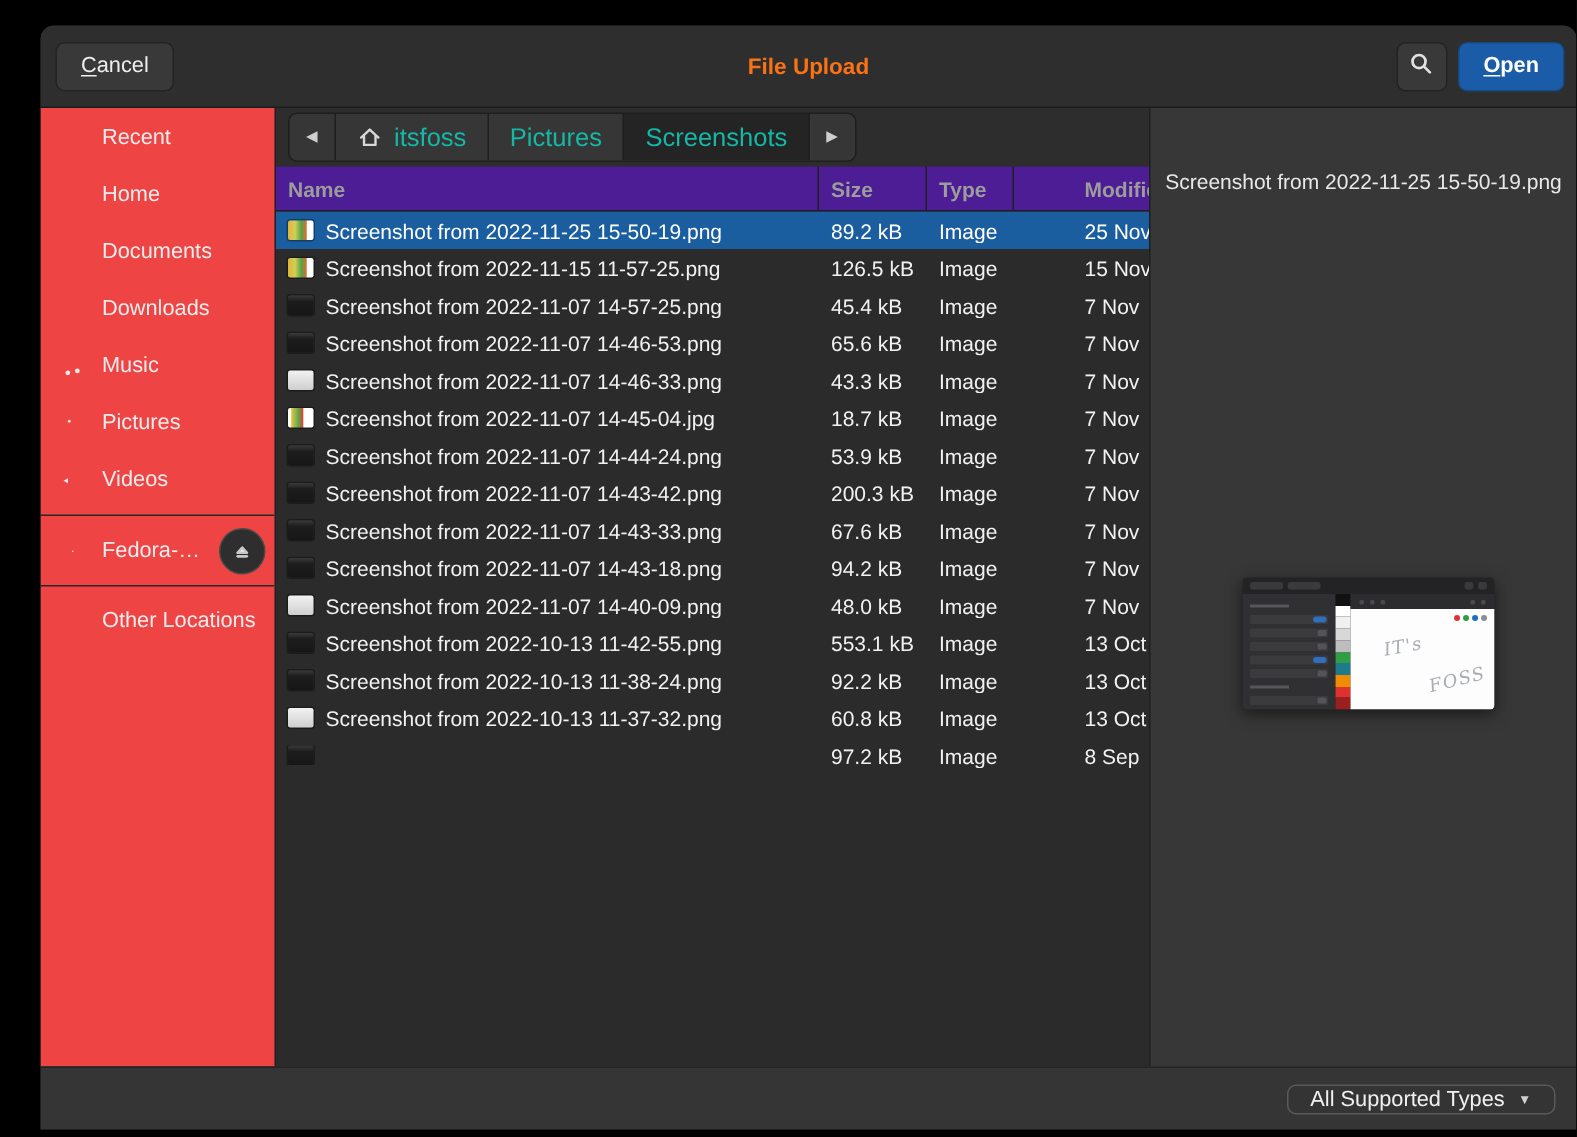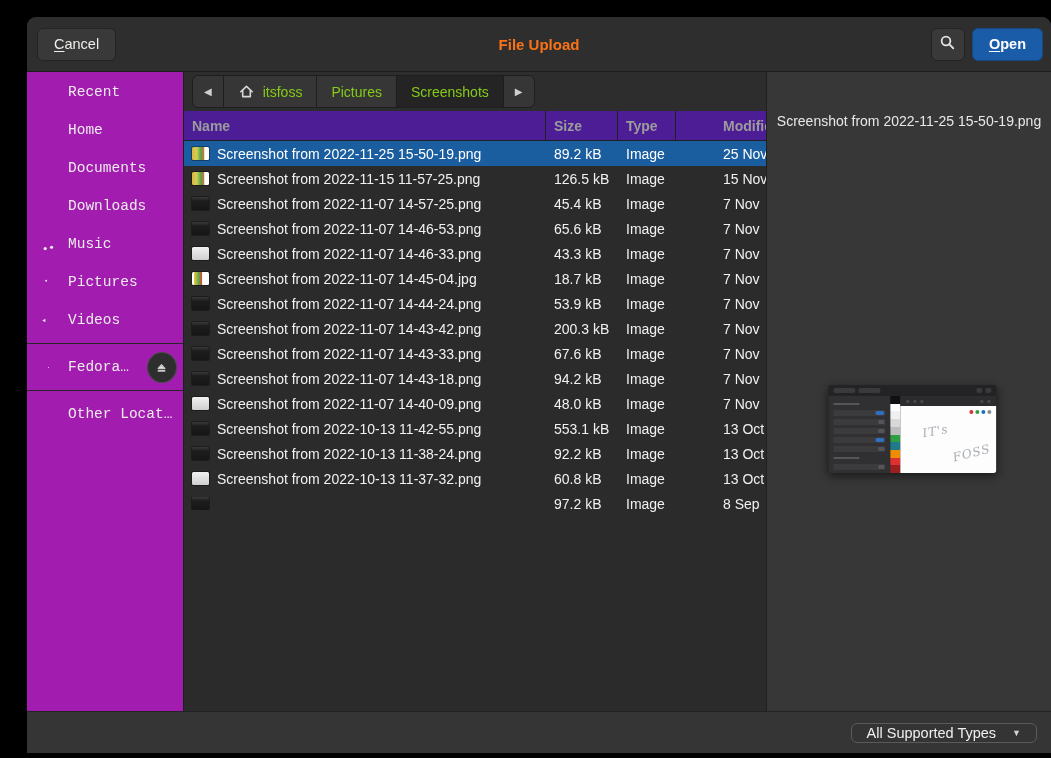--- a/index.html
+++ b/index.html
@@ -23,38 +23,38 @@
   .title { position:absolute; left:0; right:0; text-align:center; color:#f97316;
            font-size:15px; font-weight:700; pointer-events:none; }
   .header-right { margin-left:auto; display:flex; gap:7px; align-items:center; }
   .icon-btn { width:34px; padding:0; }
   .suggested { background:#1b5ca8; border-color:#15497f; color:#fff; font-weight:600; }
 
   
   .body { flex:1; display:flex; min-height:0; }
 
   
-  .sidebar { width:157px; flex:0 0 157px; background:#a21caf; border-right:1px solid #1f1f1f;
-             padding-top:1px; overflow:hidden;font-family:Liberation Mono, monospace; }
+  .sidebar { width:157px; flex:0 0 157px; background:#ef4444; border-right:1px solid #1f1f1f;
+             padding-top:1px; overflow:hidden; }
   .side-item { height:38px; display:flex; align-items:center; gap:11px; padding:0 6px 0 13px;
                color:#ececec; font-size:14.5px; cursor:pointer; position:relative; }
   .side-item .icn { width:17px; height:17px; flex:0 0 17px; display:flex; align-items:center; justify-content:center; }
   .side-item svg { stroke:#b4b4b4; }
   .side-sep { height:1px; background:#272727; margin:4px 0; }
   .side-label { white-space:nowrap; overflow:hidden; text-overflow:ellipsis; }
   .eject-btn { margin-left:auto; width:31px; height:31px; border-radius:50%; background:#2e2e2e;
                border:1px solid #4a4a4a; display:flex; align-items:center; justify-content:center; cursor:pointer; }
 
   
   .middle { width:582px; flex:0 0 582px; background:#2b2b2b; display:flex; flex-direction:column; }
 
   .pathbar-row { height:39px; flex:0 0 39px; display:flex; align-items:center; padding-left:8px; background:#2d2d2d; }
   .pathbar { display:inline-flex; height:33px; border:1px solid #1e1e1e; border-radius:6px;
              overflow:hidden; background:#363636; }
-  .crumb { display:flex; align-items:center; gap:8px; padding:0 14px; color:#84cc16; font-size:14px;
+  .crumb { display:flex; align-items:center; gap:8px; padding:0 14px; color:#14b8a6; font-size:17px;
            border-right:1px solid #1e1e1e; cursor:pointer; white-space:nowrap; }
   .crumb:last-child { border-right:none; }
   .crumb.nav { padding:0 11px; color:#cfcfcf; font-size:10px; }
   .crumb.active { background:#242424; }
   .crumb svg { stroke:#d8d8d8; }
 
   
   .list-header { height:30px; flex:0 0 30px; display:flex; background:#4c1d95; border-bottom:1px solid #1f1f1f;
                  color:#9c9c9c; font-size:14px; font-weight:600; }
   .hcell { display:flex; align-items:center; padding:0 8px; border-right:1px solid #1f1f1f; cursor:pointer; }
@@ -103,21 +103,21 @@
   .pt-cdots i { width:4px; height:4px; border-radius:50%; display:block; }
   .scribble { position:absolute; color:#a9adb3; font-style:italic; font-size:12px; letter-spacing:1px;
               font-family:"DejaVu Serif",serif; }
   .scrib1 { left:22px; top:18px; transform:rotate(-10deg); }
   .scrib2 { left:52px; top:40px; transform:rotate(-14deg); }
 
   
   .footer { height:42px; flex:0 0 42px; background:#353535; border-top:1px solid #232323;
             display:flex; align-items:center; justify-content:flex-end; padding-right:14px; }
   .filter-btn { height:20px; background:#343434; border:1px solid #5a5a5a; border-radius:6px;
-                display:inline-flex; align-items:center; gap:16px; padding:0 15px; color:#f0f0f0;
+                display:inline-flex; align-items:center; gap:9px; padding:0 15px; color:#f0f0f0;
                 font-size:14.5px; cursor:pointer; }
   .filter-btn .dd { font-size:9px; color:#d0d0d0; }
 </style>
 </head>
 <body>
 
 <div id="stage">
   <div id="dialog">
 
     <div class="headerbar">

